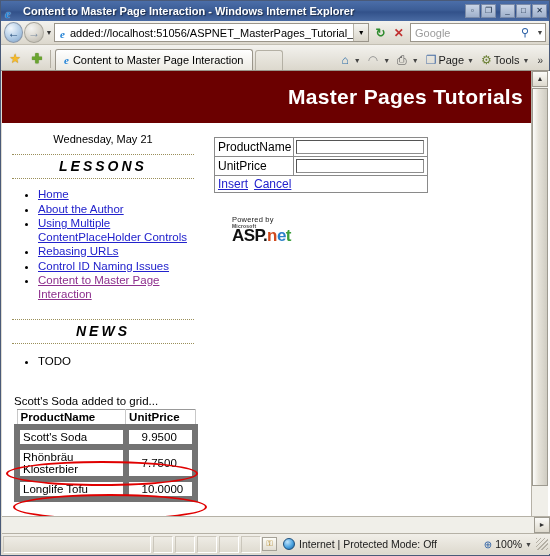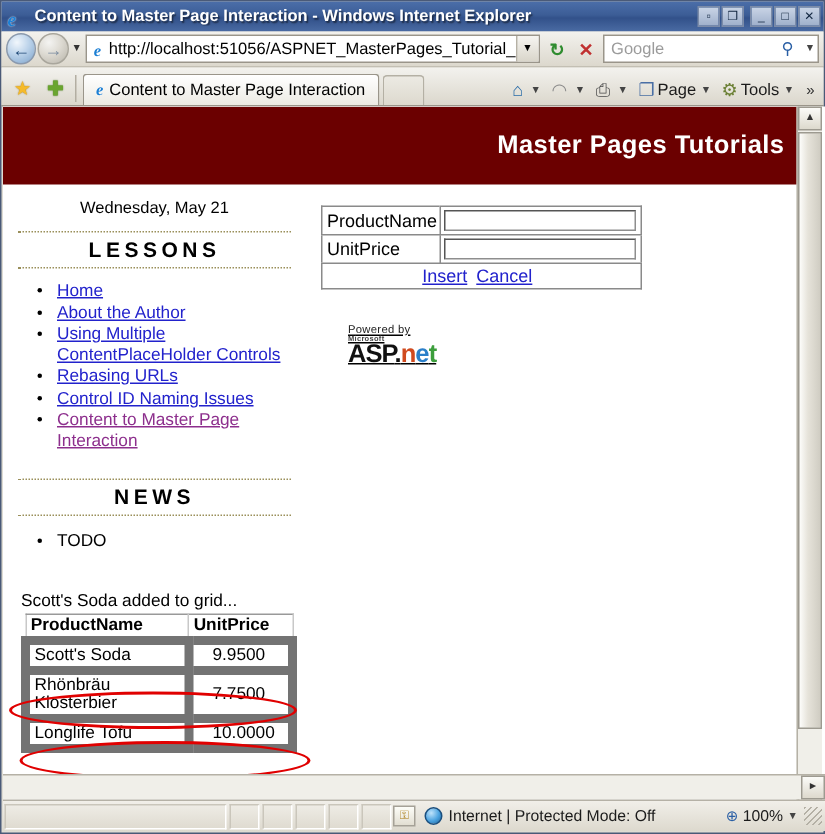--- a/index.html
+++ b/index.html
@@ -66,28 +66,28 @@
   .cmd .g{font-size:12px;margin-right:2px;}
   .cmd .car{font-size:7px;color:#444;margin:0 3px;}
   .chev{font-size:10px;color:#333;padding:0 3px;}
 
   
   .viewport{position:absolute;left:1px;top:70px;width:548px;height:464px;background:#fff;overflow:hidden;}
   .page{position:absolute;left:0;top:0;width:531px;height:464px;background:#fff;overflow:hidden;}
 
   .banner{height:52px;background:#6b0000;display:flex;align-items:center;justify-content:flex-end;
     padding-right:10px;box-sizing:border-box;}
-  .banner h1{margin:0;color:#fff;font-size:17px;font-weight:bold;letter-spacing:.3px;
+  .banner h1{margin:0;color:#fff;font-size:21px;font-weight:bold;letter-spacing:.3px;
     font-family:"Liberation Sans",sans-serif;}
 
   .body-cols{display:flex;}
   .sidebar{width:202px;flex:0 0 202px;padding:10px 6px 0 6px;box-sizing:border-box;}
   .date{text-align:center;font-size:11px;color:#000;margin-bottom:9px;}
   .sec-head{text-align:center;font-size:14px;font-weight:bold;letter-spacing:3px;color:#000;
-    border-top:1px dotted #9a8f5a;border-bottom:1px dotted #9a8f5a;padding:3px 0 4px 0;margin:0 4px;}
+    border-top:1px dotted #9a8f5a;border-bottom:1px dotted #9a8f5a;padding:3px 0 4px 0;margin:0 4px;font-style:italic;}
   ul.nav{margin:9px 0 0 0;padding-left:30px;list-style:disc;}
   ul.nav li{margin:0 0 1px 0;font-size:11.5px;line-height:13.5px;}
   ul.nav li a{color:#2222cc;text-decoration:underline;}
   ul.nav li a.visited{color:#8d2f8d;}
   .news-block{margin-top:18px;}
   ul.news{margin:11px 0 0 0;padding-left:30px;list-style:disc;}
   ul.news li{font-size:11.5px;color:#000;}
 
   .status-msg{margin:28px 0 0 6px;font-size:11.5px;color:#000;}
 
@@ -98,26 +98,26 @@
   table.grid td.name{width:118px;}
   table.grid td.price{width:52px;padding-left:13px;}
 
   .content{flex:1 1 auto;padding:14px 0 0 10px;box-sizing:border-box;}
   .content h2{margin:0 0 13px 0;font-size:19px;font-weight:bold;color:#000;}
   table.form{border-collapse:collapse;border:1px solid #8a8a8a;font-size:12px;background:#fff;}
   table.form td{padding:1px 2px;border:none;}
   table.form td.lbl{padding:1px 2px 1px 3px;border-right:1px solid #8a8a8a;
     border-bottom:1px solid #8a8a8a;white-space:nowrap;}
   table.form td.fld{padding:2px 3px 2px 2px;border-bottom:1px solid #8a8a8a;}
-  table.form td.acts{padding:1px 3px;text-align:center;}
+  table.form td.acts{padding:1px 3px;}
   .inp{width:128px;height:14px;border:1px solid #8e8e8e;border-top-color:#555;border-left-color:#555;
     background:#fff;box-sizing:border-box;display:block;}
   .actlink{color:#2222cc;text-decoration:underline;font-size:12px;margin-right:6px;}
 
-  .aspnet{margin:22px 0 0 18px;width:78px;text-decoration:underline;}
+  .aspnet{margin:22px 0 0 18px;width:78px;}
   .aspnet .pw{font-size:7.5px;color:#222;letter-spacing:.2px;}
   .aspnet .ms{font-size:5px;color:#444;font-weight:bold;letter-spacing:.2px;margin-top:-1px;}
   .aspnet .logo{font-size:17px;font-weight:bold;line-height:17px;letter-spacing:-0.6px;margin-top:-2px;}
   .aspnet .logo .asp{color:#111;}
   .aspnet .logo .dot{color:#111;}
   .aspnet .logo .n{color:#d04a1e;}
   .aspnet .logo .e{color:#2a7fc9;}
   .aspnet .logo .t{color:#3c9e3c;}
 
   
@@ -174,21 +174,21 @@
       <span class="tb-btn">✕</span>
     </span>
   </div>
 
   <div class="navbar">
     <span class="navbtn">←</span>
     <span class="navbtn fwd">→</span>
     <span class="dropcaret">▼</span>
     <span class="addrwrap">
       <span class="addr-ico"><span class="ie-e" style="font-size:11px;">e</span></span>
-      <span class="addr-text" id="addrtext">http://localhost:51056/ASPNET_MasterPages_Tutorial_</span>
+      <span class="addr-text" id="addrtext">added://localhost:51056/ASPNET_MasterPages_Tutorial_</span>
       <span class="addr-drop">▼</span>
     </span>
     <span class="iconbtn" style="color:#2f8c2f;font-weight:bold;">↻</span>
     <span class="iconbtn" style="color:#c03030;font-weight:bold;">✕</span>
     <span class="searchwrap">
       <span class="search-text">Google</span>
       <span class="search-go">⚲</span>
       <span class="search-caret">▼</span>
     </span>
   </div>

